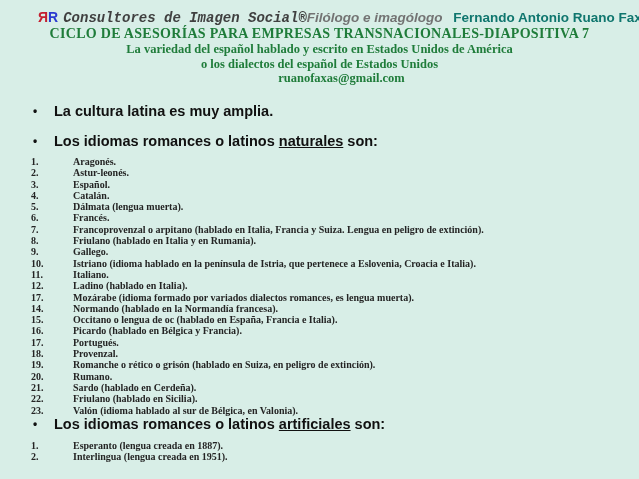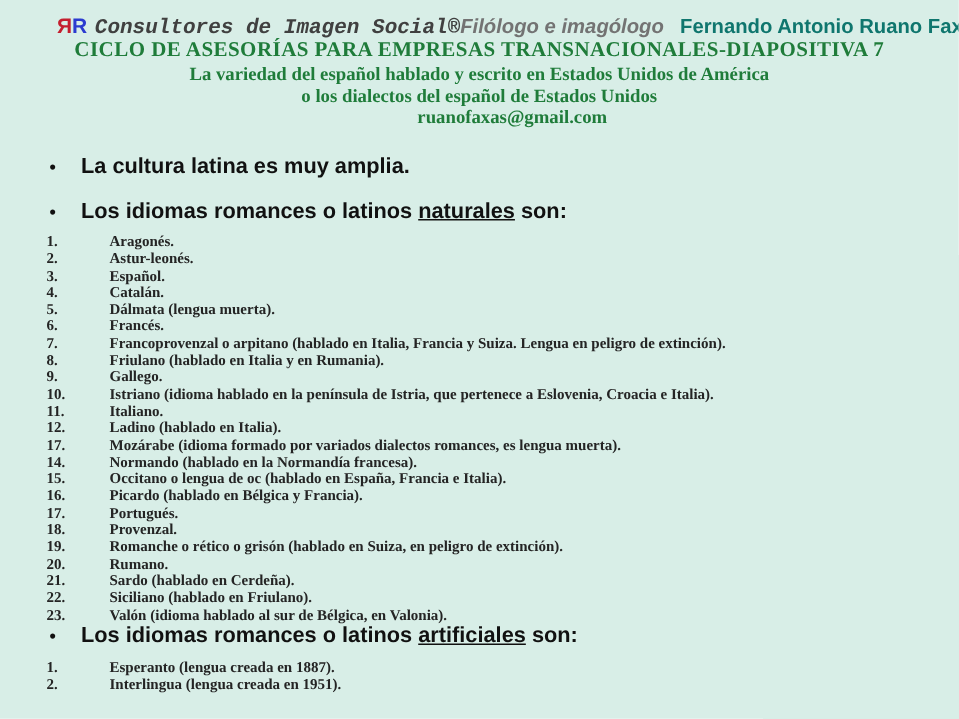--- a/index.html
+++ b/index.html
@@ -192,21 +192,21 @@
       <div class="num-row">
         <span class="num">20.</span>
         <span class="txt">Rumano.</span>
       </div>
       <div class="num-row">
         <span class="num">21.</span>
         <span class="txt">Sardo (hablado en Cerdeña).</span>
       </div>
       <div class="num-row">
         <span class="num">22.</span>
-        <span class="txt">Siciliano (hablado en Friulano).</span>
+        <span class="txt">Friulano (hablado en Sicilia).</span>
       </div>
       <div class="num-row">
         <span class="num">23.</span>
         <span class="txt">Valón (idioma hablado al sur de Bélgica, en Valonia).</span>
       </div>
     </div>
 
   <div class="bullet-row" id="bullet3">
     <span class="dot">•</span>
     <span class="btxt"><span>Los idiomas romances o latinos </span><span class="u">artificiales</span><span> son:</span></span>

